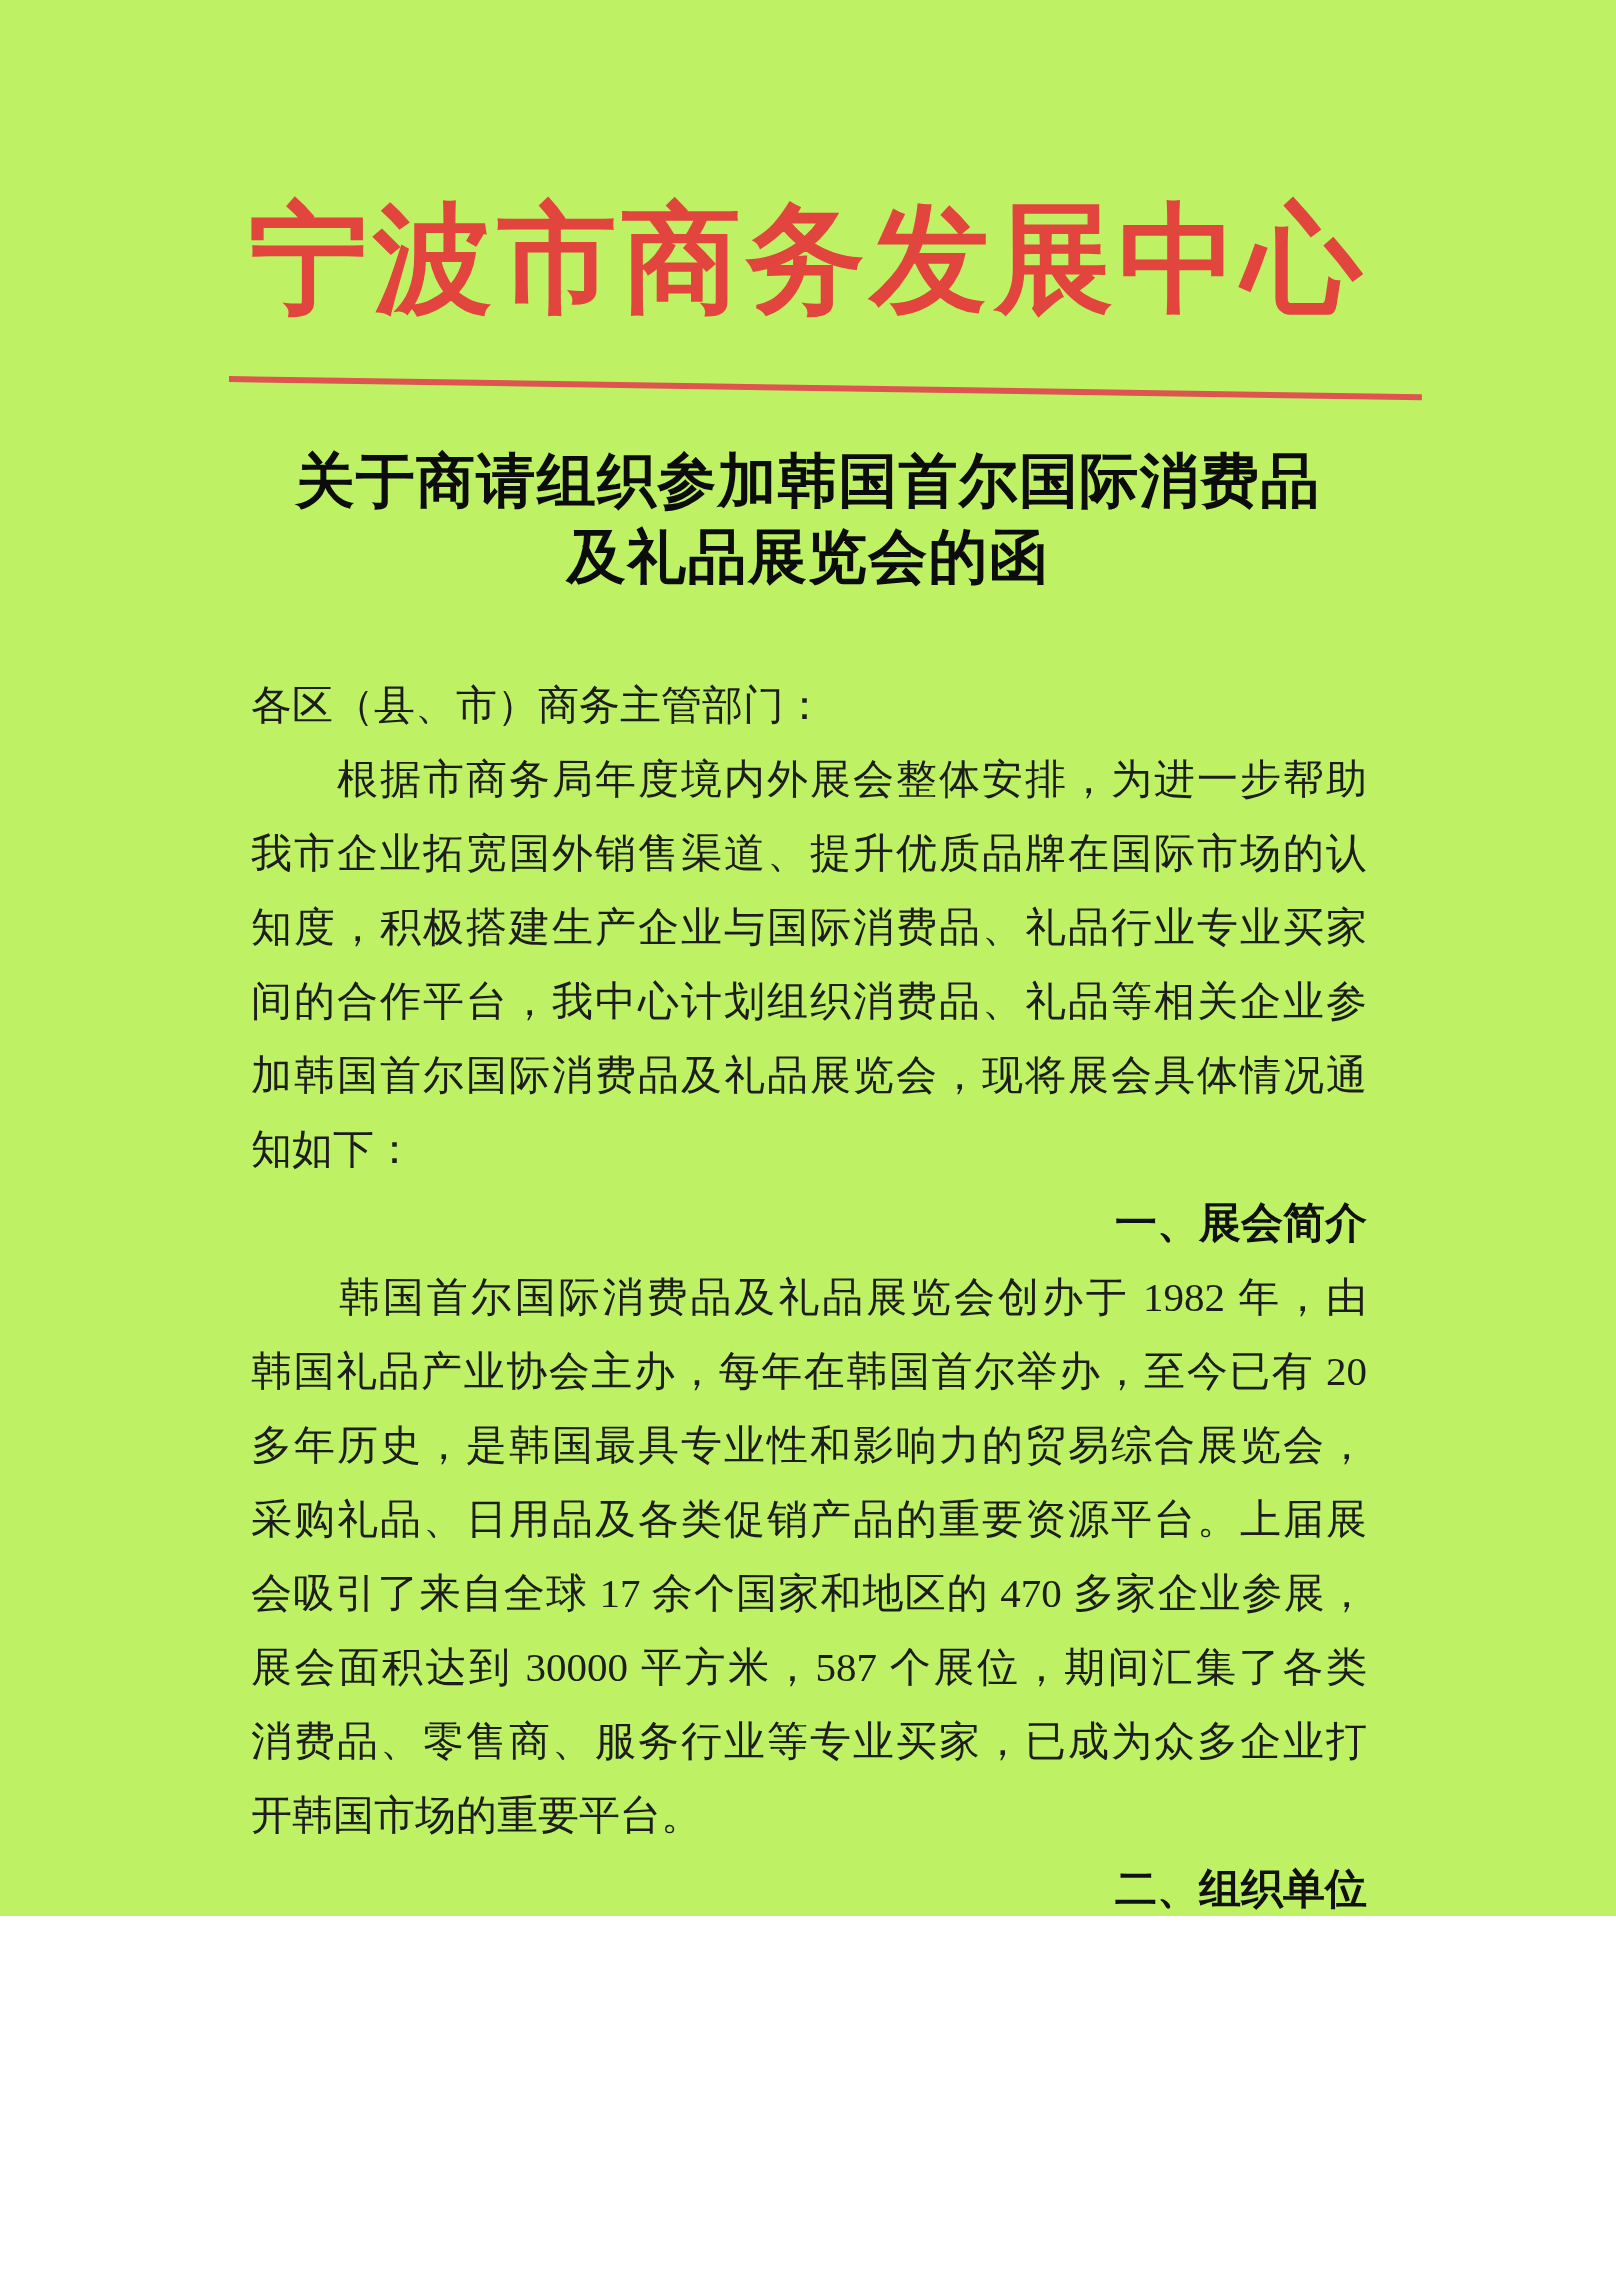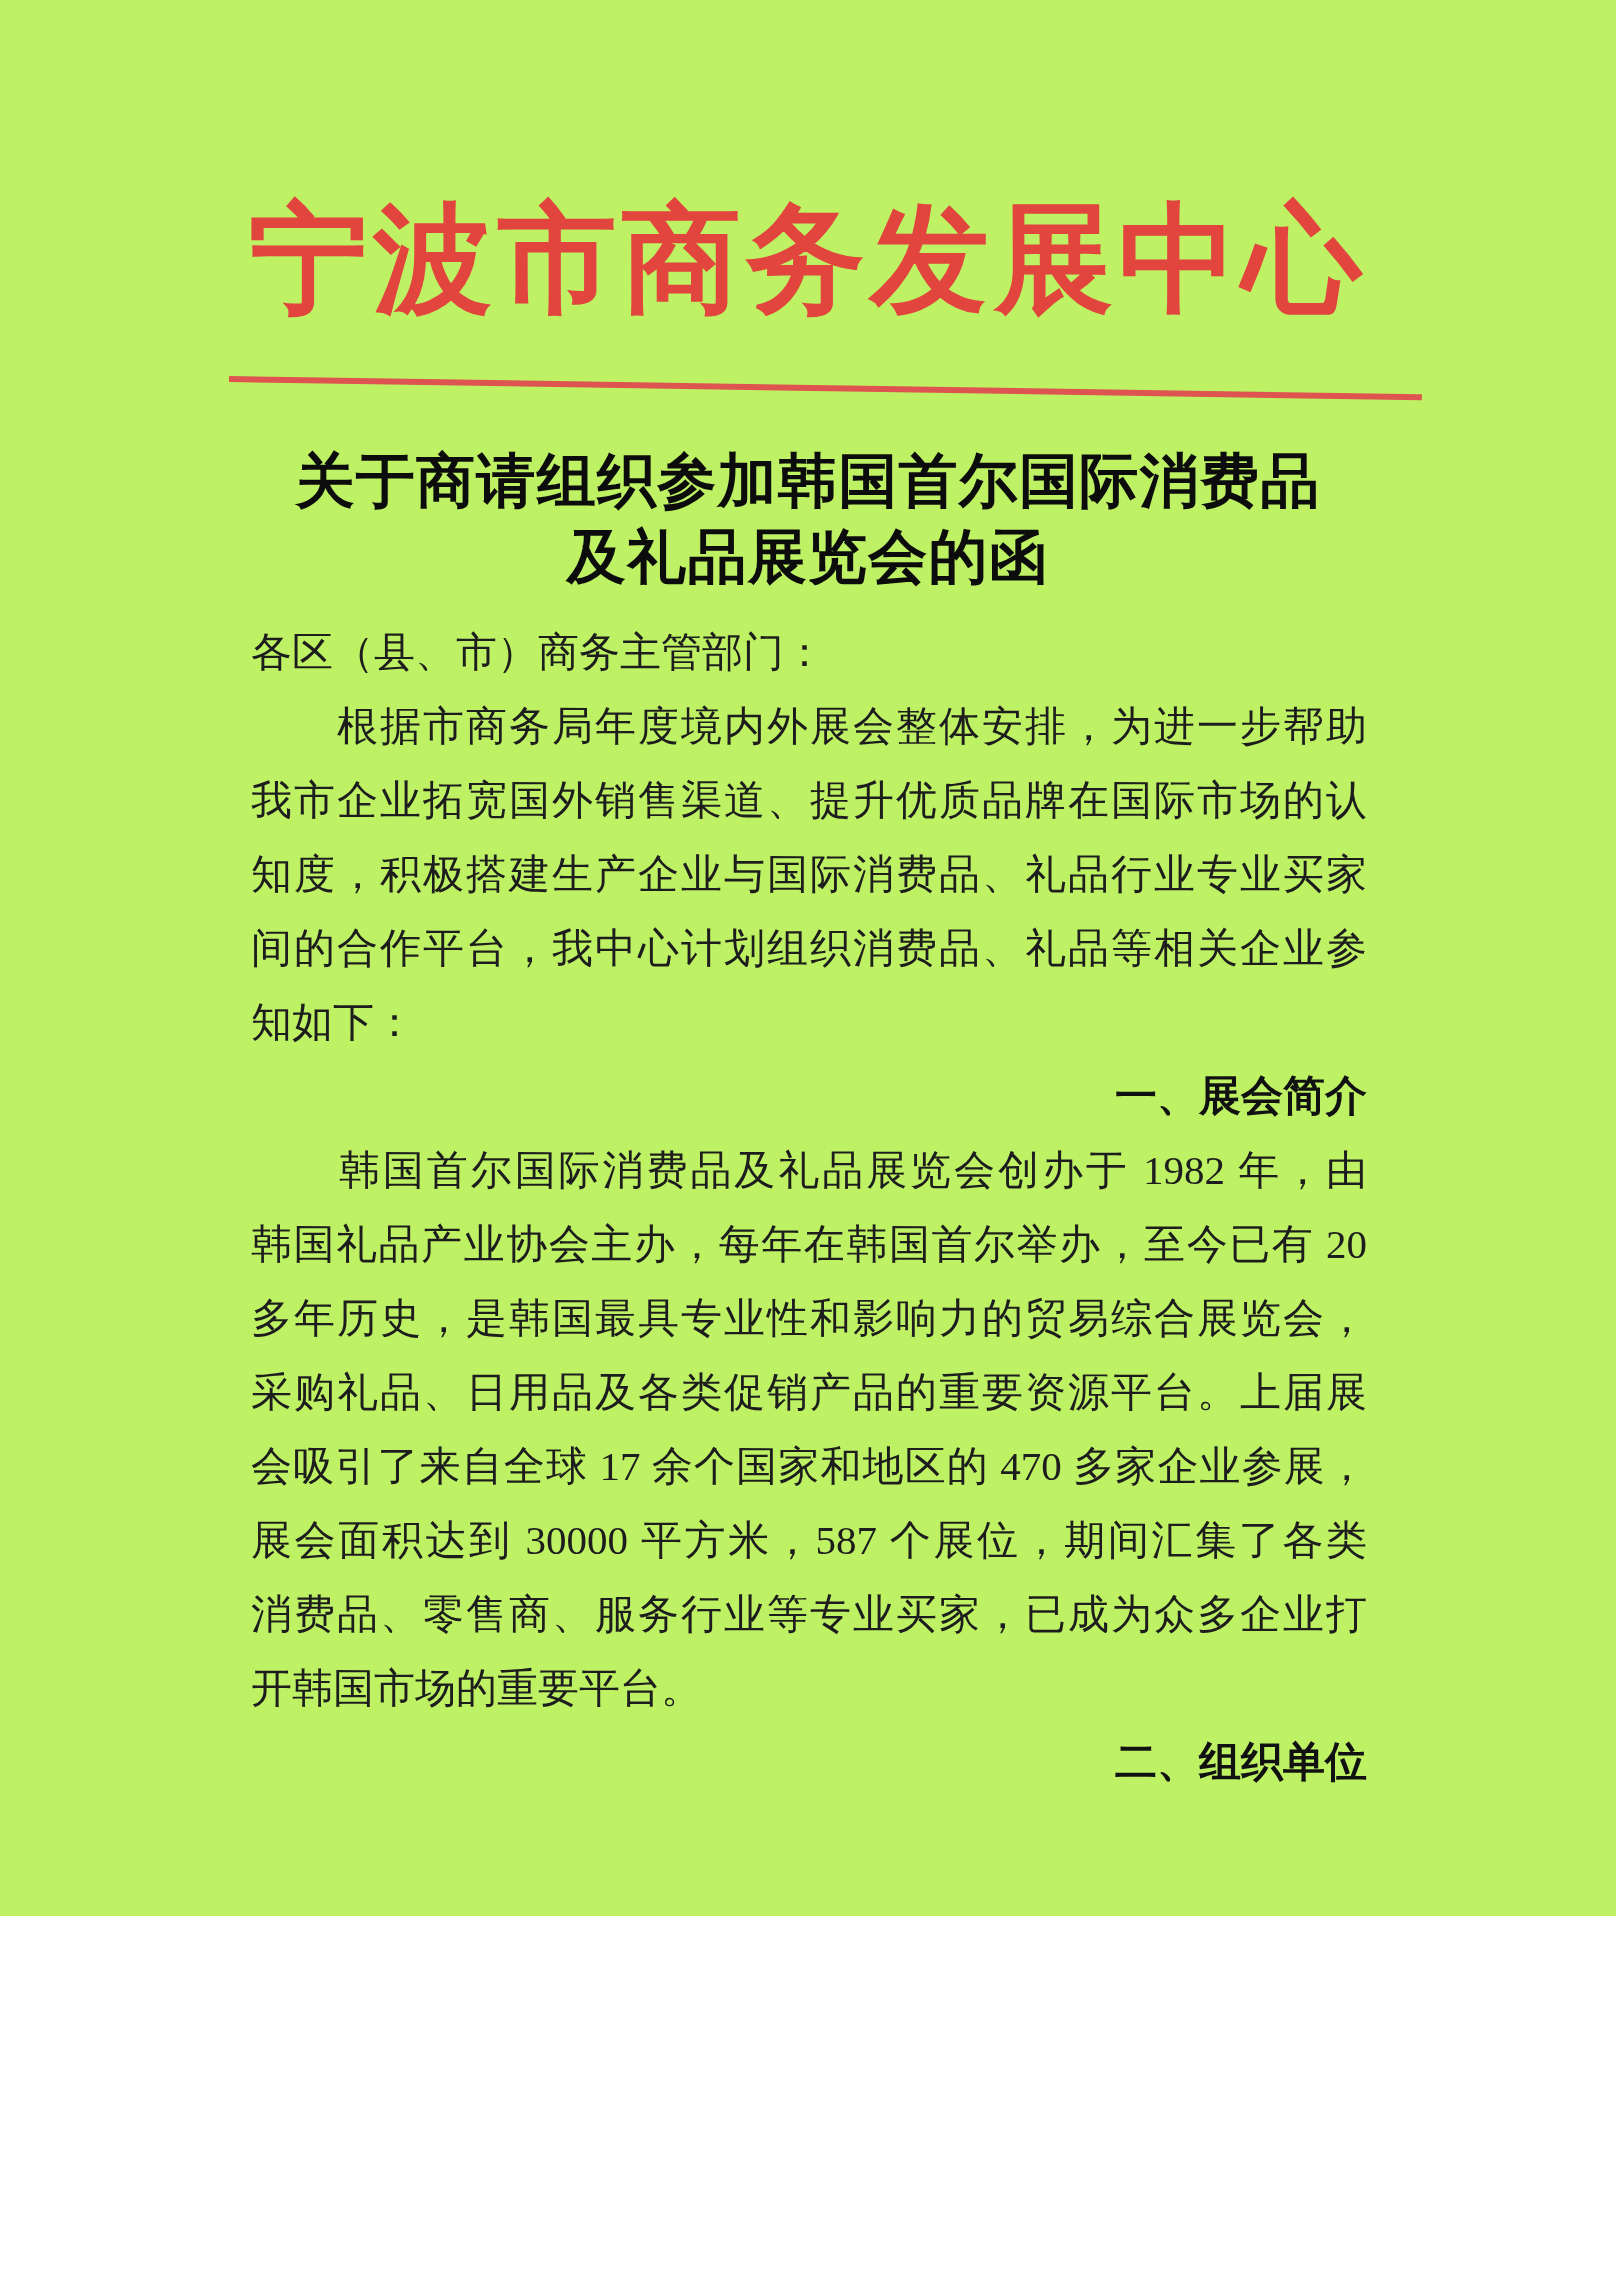--- a/index.html
+++ b/index.html
@@ -53,21 +53,21 @@
     color: #0c0c0c;
     font-size: 59px;
     line-height: 76px;
     font-weight: 700;
     letter-spacing: 1.3px;
     font-family: "Liberation Serif", "DejaVu Serif", serif;
     margin-top: 32px;
   }
   .body-text {
     position: absolute;
-    top: 615px;
+    top: 668px;
     left: 251px;
     width: 1116px;
     font-size: 41px;
     color: #1d1d1d;
     font-family: "Liberation Serif", "DejaVu Serif", serif;
   }
   .line {
     height: 74px;
     line-height: 74px;
     white-space: normal;
@@ -100,20 +100,21 @@
     <div>关于商请组织参加韩国首尔国际消费品</div>
     <div>及礼品展览会的函</div>
   </div>
 
   <div class="body-text">
       <div class="line plain">各区（县、市）商务主管部门：</div>
       <div class="line justify">　　根据市商务局年度境内外展会整体安排，为进一步帮助</div>
       <div class="line justify">我市企业拓宽国外销售渠道、提升优质品牌在国际市场的认</div>
       <div class="line justify">知度，积极搭建生产企业与国际消费品、礼品行业专业买家</div>
       <div class="line justify">间的合作平台，我中心计划组织消费品、礼品等相关企业参</div>
+      <div class="line justify">加韩国首尔国际消费品及礼品展览会，现将展会具体情况通</div>
       <div class="line plain">知如下：</div>
       <div class="line heading">　　一、展会简介</div>
       <div class="line justify">　　韩国首尔国际消费品及礼品展览会创办于 1982 年，由</div>
       <div class="line justify">韩国礼品产业协会主办，每年在韩国首尔举办，至今已有 20</div>
       <div class="line justify">多年历史，是韩国最具专业性和影响力的贸易综合展览会，</div>
       <div class="line justify">采购礼品、日用品及各类促销产品的重要资源平台。上届展</div>
       <div class="line justify">会吸引了来自全球 17 余个国家和地区的 470 多家企业参展，</div>
       <div class="line justify">展会面积达到 30000 平方米，587 个展位，期间汇集了各类</div>
       <div class="line justify">消费品、零售商、服务行业等专业买家，已成为众多企业打</div>
       <div class="line plain">开韩国市场的重要平台。</div>

